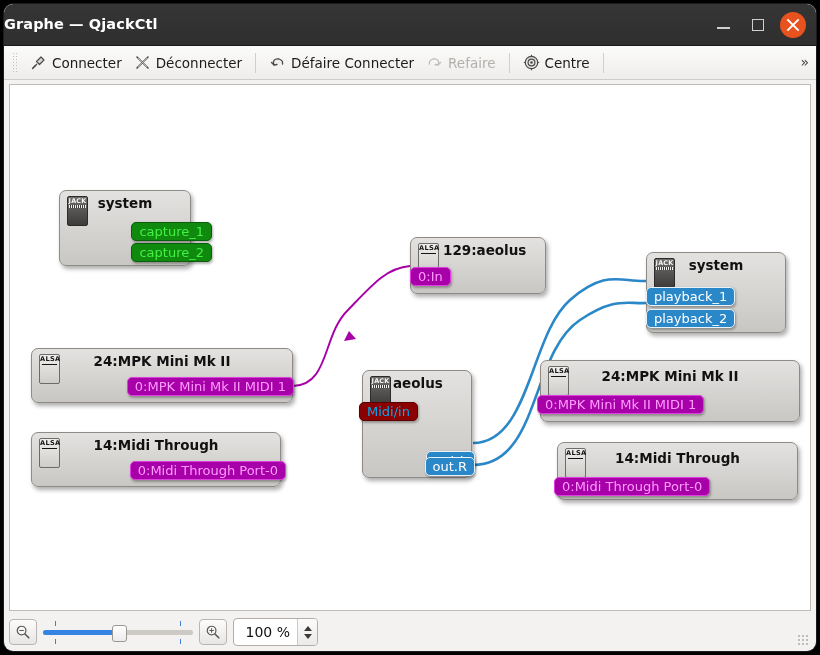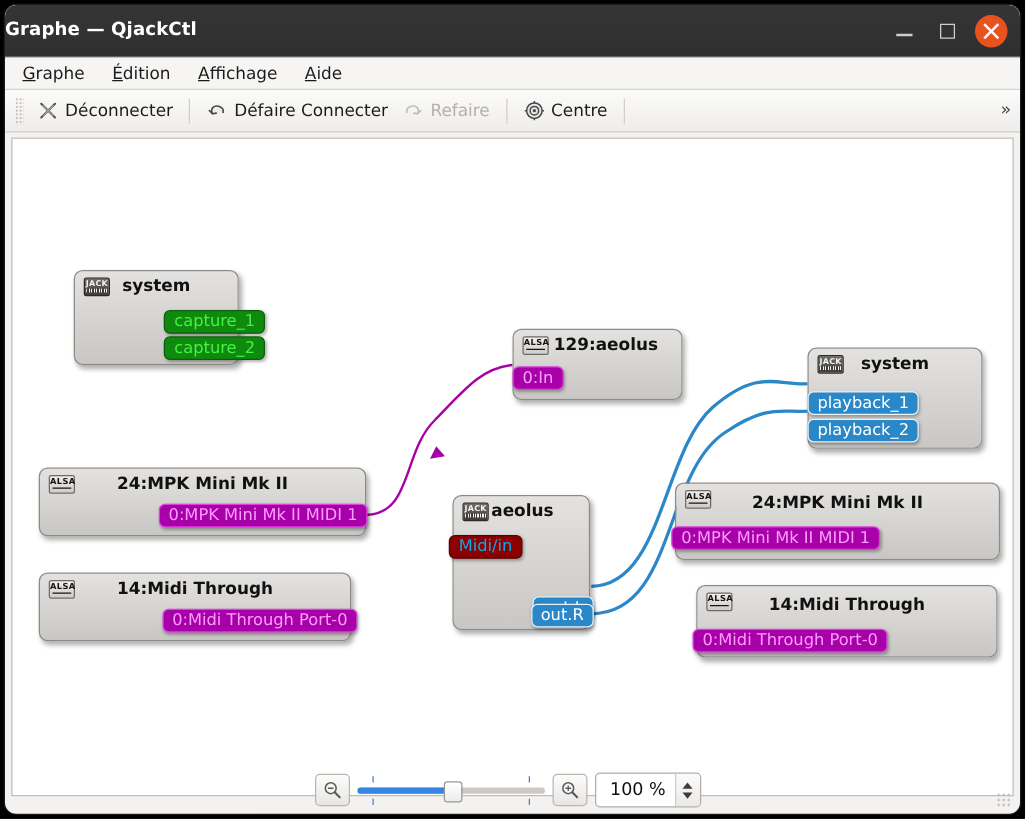--- a/index.html
+++ b/index.html
@@ -150,21 +150,21 @@
   .node-title {
     font-size: 13.5px;
     font-weight: bold;
     color: #111;
     white-space: nowrap;
     text-align: right;
   }
   .node-icon {
     position: absolute;
     left: 7px; top: 5px;
-    width: 21px; height: 15px;
+    width: 21px; height: 30px;
   }
   
   .ico-jack {
     background: linear-gradient(#6f6d6b, #3e3c3a);
     border: 1px solid #2d2b29;
     border-radius: 2px;
     color: #f2f2f2;
     font-size: 6.4px;
     font-weight: bold;
     letter-spacing: 0.2px;
@@ -214,21 +214,21 @@
   .port.blue   { background: #2a87c8; border: 1.5px solid #e7f2f9; color: #ffffff; }
   .port.red    { background: #8b0000; border: 1.5px solid #5a0000; color: #0ea5e9; }
 
   
   #statusbar {
     position: absolute;
     left: 5px; right: 5px; bottom: 3px;
     height: 32px;
     display: flex;
     align-items: center;
-    justify-content: center;
+    justify-content: flex-start;
     gap: 6px;
     padding-right: 8px;
   }
   .zoom-btn {
     width: 26px; height: 24px;
     background: linear-gradient(#fcfcfb, #e8e6e4);
     border: 1px solid #b9b5b1;
     border-radius: 4px;
     display: flex; align-items: center; justify-content: center;
   }
@@ -297,30 +297,31 @@
       </div>
     <div class="win-btn" id="btn-max">
         <span class="glyph"></span>
       </div>
     <div class="win-btn" id="btn-close">
         <span class="glyph"></span>
         <span class="glyph2"></span>
       </div>
   </div>
 
-  <div id="menubar">
-    <div class="menu-item"><u>G</u><span>raphe</span></div>
-    <div class="menu-item"><u>É</u><span>dition</span></div>
-    <div class="menu-item"><u>A</u><span>ffichage</span></div>
-    <div class="menu-item"><u>A</u><span>ide</span></div>
-  </div>
 
   <div id="toolbar">
     <div id="toolbar-grip"></div>
 
+    <div class="tool-btn">
+      <svg class="tool-ico" viewBox="0 0 17 17">
+        <path d="M3 14 L7 10 M11 3 L14 6 L9.5 10.5 L6.5 7.5 Z" fill="#d8d6d3" stroke="#4a4a4a" stroke-width="1.2" stroke-linejoin="round"></path>
+        <path d="M2.5 14.5 L5.5 11.5" stroke="#4a4a4a" stroke-width="1.4" stroke-linecap="round"></path>
+      </svg>
+      <span>Connecter</span>
+    </div>
 
     <div class="tool-btn">
       <svg class="tool-ico" viewBox="0 0 17 17">
         <path d="M3 3 L14 14 M14 3 L3 14" stroke="#4a4a4a" stroke-width="1.6" fill="none" stroke-linecap="round"></path>
         <path d="M4 4 L13 13 M13 4 L4 13" stroke="#dedcd9" stroke-width="0.7" fill="none"></path>
       </svg>
       <span>Déconnecter</span>
     </div>
 
     <div class="tool-sep"></div>

